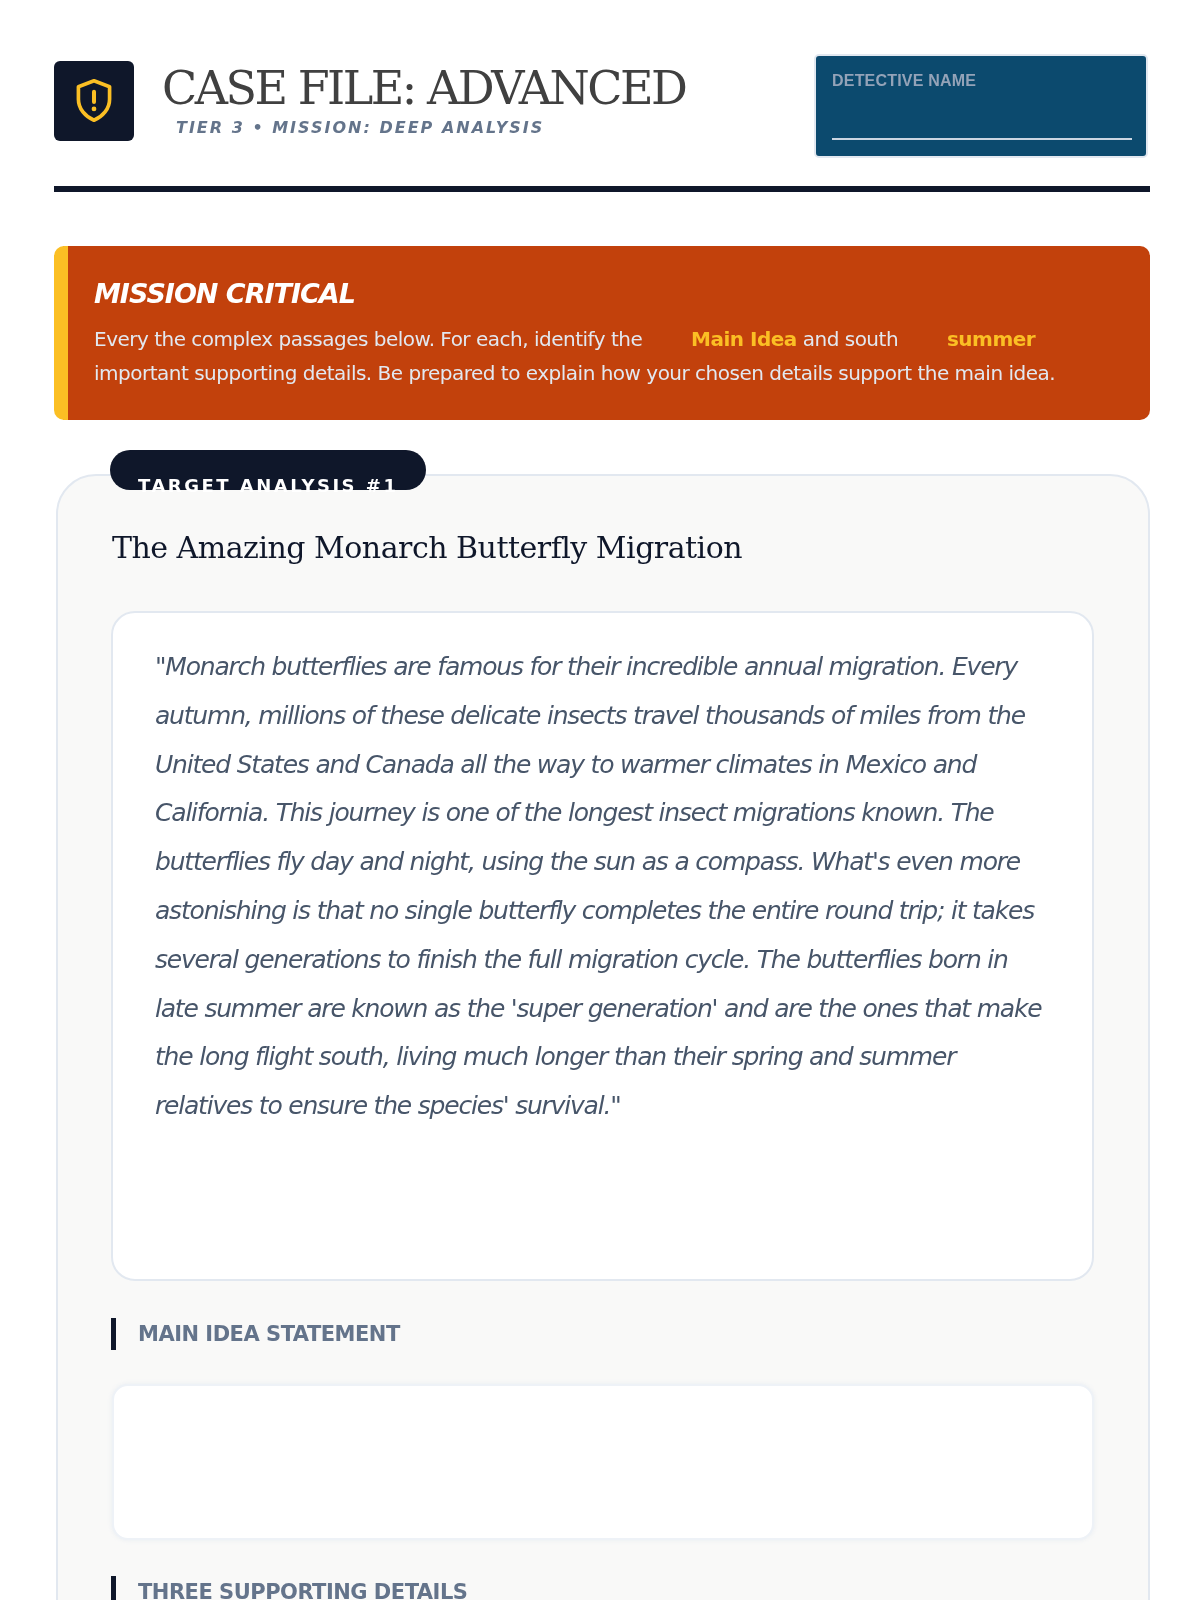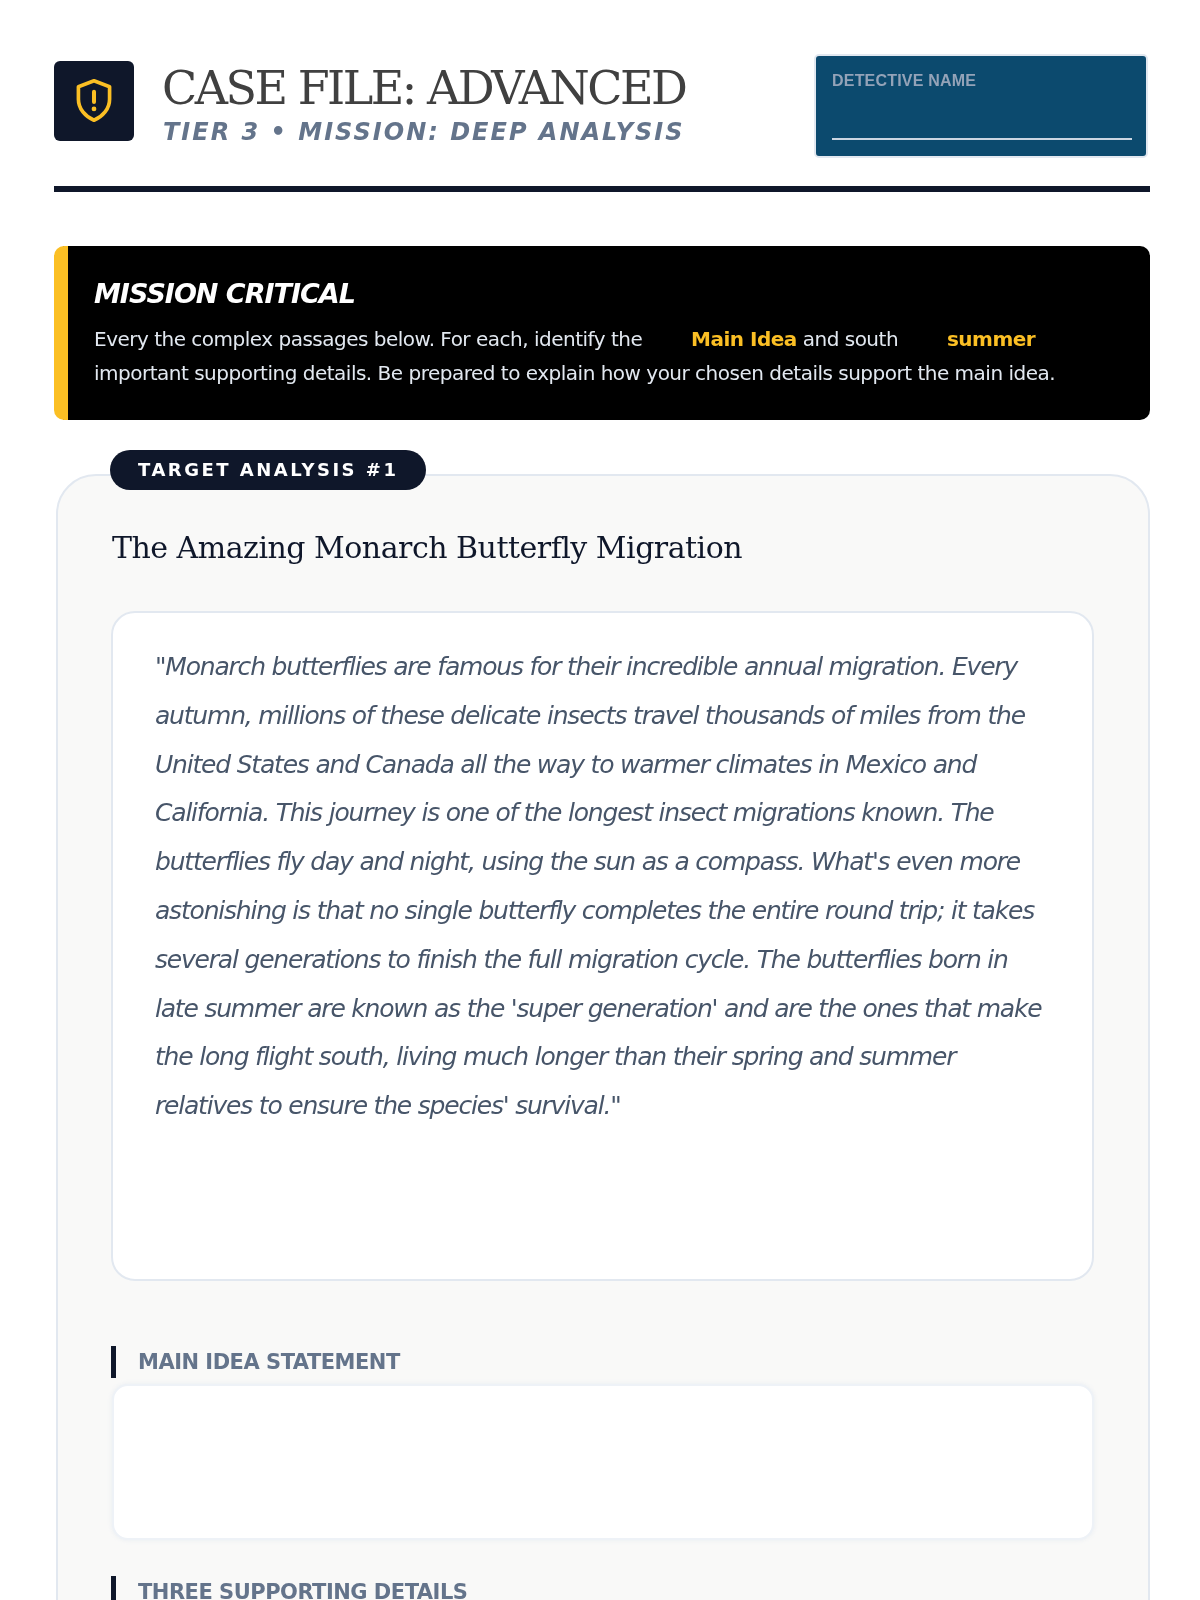--- a/index.html
+++ b/index.html
@@ -2,33 +2,33 @@
 <html><head>
 <meta charset="utf-8">
 <style>
   * { box-sizing: border-box; margin: 0; padding: 0; }
   html, body { width: 1200px; height: 1600px; overflow: hidden; background: #ffffff; }
   body { font-family: "Liberation Sans", sans-serif; color: #0f172a; position: relative; }
 
   .header { position: absolute; left: 54px; top: 54px; width: 1096px; height: 140px; }
   .logo { position: absolute; left: 0; top: 7px; width: 80px; height: 80px; background: #0f172a; border-radius: 6px; display: flex; align-items: center; justify-content: center; }
   .title { position: absolute; left: 108px; top: 4px; font-family: "DejaVu Serif", serif; font-size: 46px; letter-spacing: -2.5px; color: #404040; line-height: 60px; white-space: nowrap; }
-  .subtitle { position: absolute; left: 109px; top: 64px; font-family: "DejaVu Sans", sans-serif; font-style: italic; font-weight: bold; font-size: 24px; letter-spacing: 2px; color: #64748b; white-space: nowrap; }
+  .subtitle { position: absolute; left: 122px; top: 64px; font-family: "DejaVu Sans", sans-serif; font-style: italic; font-weight: bold; font-size: 16px; letter-spacing: 2px; color: #64748b; white-space: nowrap; }
   .name-box { position: absolute; left: 760px; top: 0; width: 334px; height: 104px; background: #0c4a6e; border: 2px solid #e2e8f0; border-radius: 5px; }
   .name-label { position: absolute; left: 16px; top: 16px; font-size: 16px; font-weight: bold; color: #94a3b8; letter-spacing: 0.2px; }
   .name-input { position: absolute; left: 16px; top: 40px; width: 300px; height: 44px; border: none; border-bottom: 2px solid #cbd5e1; background: transparent; outline: none; font-size: 16px; }
   .header-rule { position: absolute; left: 54px; top: 186px; width: 1096px; height: 6px; background: #0f172a; }
 
-  .mission { position: absolute; left: 54px; top: 246px; width: 1096px; height: 174px; background: #000000; border-radius: 10px; border-left: 14px solid #fbbf24; padding: 30px 26px 0 26px; }
+  .mission { position: absolute; left: 54px; top: 246px; width: 1096px; height: 174px; background: #c2410c; border-radius: 10px; border-left: 14px solid #fbbf24; padding: 30px 26px 0 26px; }
   .mission-title { font-family: "DejaVu Sans", sans-serif; font-style: italic; font-weight: bold; font-size: 27px; letter-spacing: -1px; color: #ffffff; line-height: 36px; }
   .mission-text { margin-top: 10px; font-family: "DejaVu Sans", sans-serif; font-size: 20px; letter-spacing: -0.5px; line-height: 34px; color: #e2e8f0; width: 1040px; }
   .hl { color: #fbbf24; font-weight: bold; margin-left: 43px; }
 
   .card { position: absolute; left: 56px; top: 474px; width: 1094px; height: 1200px; background: #f9f9f8; border: 2px solid #e2e8f0; border-radius: 40px; }
-  .badge { position: absolute; left: 110px; top: 450px; height: 40px; padding: 0 28px; background: #0f172a; border-radius: 20px; color: #ffffff; font-family: "DejaVu Sans", sans-serif; font-weight: bold; font-size: 18px; letter-spacing: 2.5px; line-height: 40px; white-space: nowrap; }
+  .badge { position: absolute; left: 110px; top: 450px; height: 40px; padding: 16px 28px; background: #0f172a; border-radius: 20px; color: #ffffff; font-family: "DejaVu Sans", sans-serif; font-weight: bold; font-size: 18px; letter-spacing: 2.5px; line-height: 40px; white-space: nowrap; }
   .passage-title { position: absolute; left: 112px; top: 530px; font-family: "DejaVu Serif", serif; font-size: 30px; letter-spacing: -0.5px; color: #0f172a; white-space: nowrap; }
   .passage-box { position: absolute; left: 111px; top: 611px; width: 983px; height: 670px; background: #ffffff; border: 2px solid #e2e8f0; border-radius: 24px; padding: 30px 40px 0 42px; }
   .passage-text { font-family: "DejaVu Sans", sans-serif; font-style: italic; font-size: 25px; letter-spacing: -1.2px; line-height: 48.8px; color: #475569; }
 
   .section-label { position: absolute; left: 111px; height: 32px; border-left: 5px solid #0f172a; padding-left: 22px; font-family: "DejaVu Sans", sans-serif; font-weight: bold; font-size: 21px; letter-spacing: -0.5px; color: #64748b; line-height: 32px; white-space: nowrap; }
   .answer-box { position: absolute; left: 112px; top: 1384px; width: 982px; height: 156px; background: #ffffff; border: 2px solid #eef2f7; border-radius: 16px; box-shadow: 0 0 4px rgba(226,232,240,0.8); resize: none; outline: none; font-size: 18px; padding: 16px; }
 </style>
 </head>
 <body>
 
@@ -54,16 +54,16 @@
   <div class="mission-text"><span>Every the complex passages below. For each, identify the </span><span class="hl">Main Idea</span><span> and south </span><span class="hl">summer</span><span> important supporting details. Be prepared to explain how your chosen details support the main idea.</span></div>
 </div>
 
 <div class="card"></div>
 <div class="badge">TARGET ANALYSIS #1</div>
 <div class="passage-title">The Amazing Monarch Butterfly Migration</div>
 <div class="passage-box">
   <p class="passage-text">"Monarch butterflies are famous for their incredible annual migration. Every autumn, millions of these delicate insects travel thousands of miles from the United States and Canada all the way to warmer climates in Mexico and California. This journey is one of the longest insect migrations known. The butterflies fly day and night, using the sun as a compass. What's even more astonishing is that no single butterfly completes the entire round trip; it takes several generations to finish the full migration cycle. The butterflies born in late summer are known as the 'super generation' and are the ones that make the long flight south, living much longer than their spring and summer relatives to ensure the species' survival."</p>
 </div>
 
-<div class="section-label" style="top:1318px;margin-top:28px;">MAIN IDEA STATEMENT</div>
+<div class="section-label" style="top:1318px;">MAIN IDEA STATEMENT</div>
 <textarea class="answer-box" value="" style=""></textarea>
 
 <div class="section-label" style="top:1576px;">THREE SUPPORTING DETAILS</div>
 
 </body></html>

